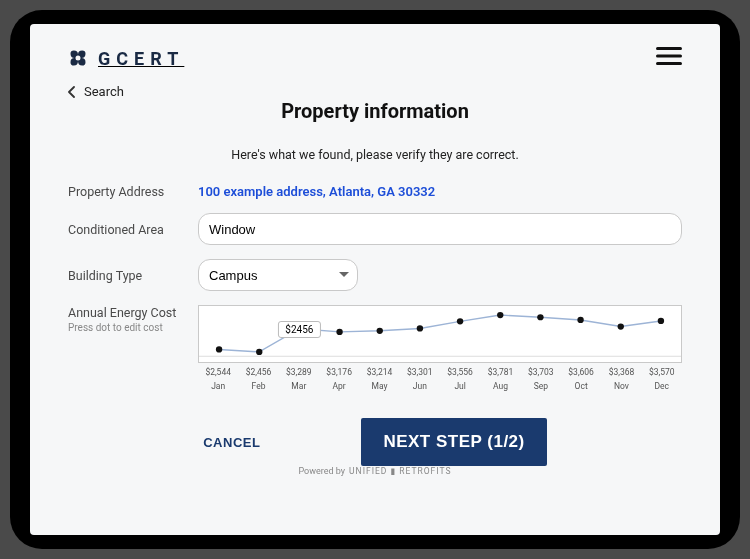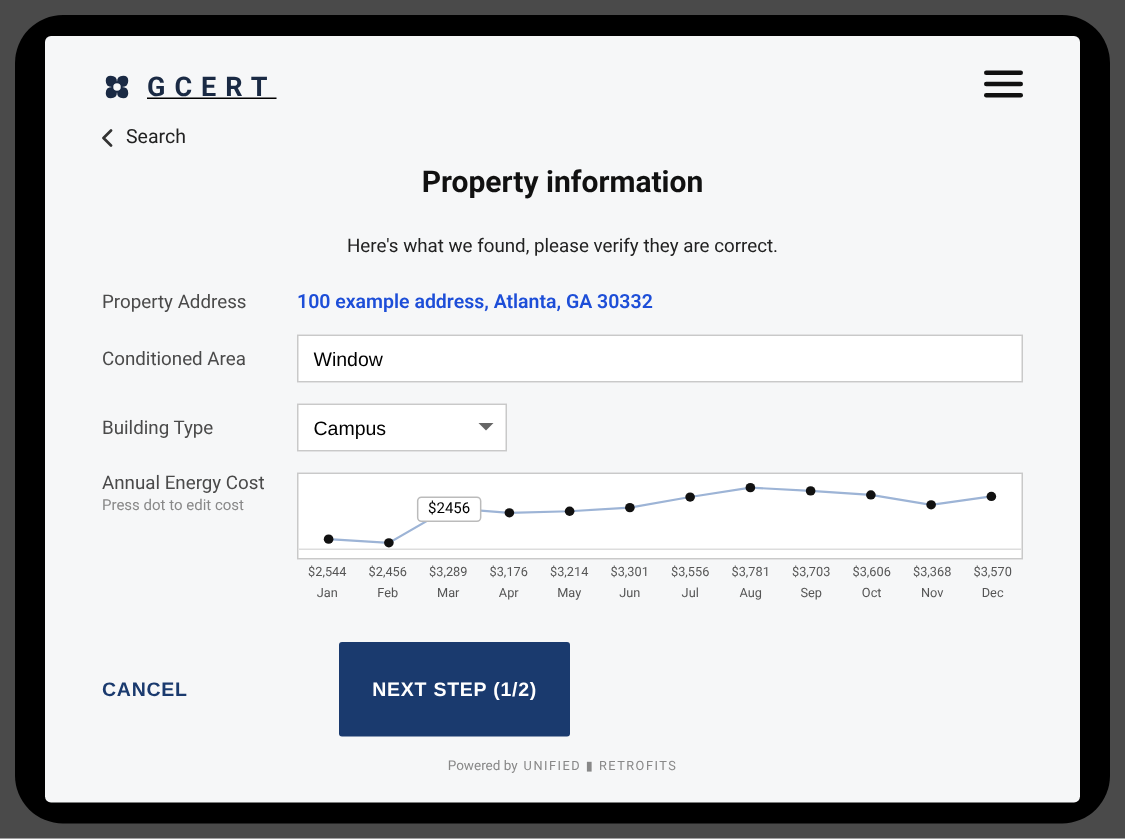--- a/index.html
+++ b/index.html
@@ -48,21 +48,20 @@
   .brand svg { width: 20px; height: 20px; }
   .menu-btn { cursor: pointer; }
   .menu-btn svg { width: 26px; height: 20px; }
   .back-row {
     display: flex;
     align-items: center;
     gap: 8px;
     font-size: 13px;
     color: #222;
     cursor: pointer;
-    margin-bottom: 10px;
   }
   .page-title {
     text-align: center;
     font-size: 20px;
     font-weight: 700;
     color: #111;
     margin-bottom: 24px;
   }
   .page-sub {
     text-align: center;
@@ -89,28 +88,28 @@
   }
   .form-value-static {
     font-size: 13px;
     font-weight: 600;
     color: #1d4ed8;
   }
   .text-input {
     flex: 1;
     height: 32px;
     border: 1px solid #c9c9c9;
-    border-radius: 0;
+    border-radius: 12px;
     padding: 0 10px;
     font-size: 13px;
     background: #fff;
   }
   .select-wrap {
     position: relative;
-    width: 140px;
+    width: 160px;
   }
   .select-wrap .text-input { width: 100%; padding-right: 28px; }
   .select-caret {
     position: absolute;
     right: 8px;
     top: 50%;
     transform: translateY(-50%);
     pointer-events: none;
   }
   .chart-area {
@@ -145,50 +144,49 @@
     font-size: 8.5px;
     color: #555;
     margin-top: 4px;
   }
   .chart-vals span, .chart-cats span {
     flex: 1;
     text-align: center;
   }
   .actions {
     display: flex;
-    justify-content: flex-start;
+    justify-content: center;
     gap: 60px;
     margin-top: 18px;
   }
   .btn-cancel {
     background: none;
     border: none;
     color: #1a3a6e;
     font-weight: 700;
     font-size: 13px;
     letter-spacing: 0.5px;
     cursor: pointer;
   }
   .btn-next {
     background: #1a3a6e;
     color: #fff;
     border: none;
-    padding: 24px 22px;
-    font-size: 13px;
+    padding: 14px 22px;
+    font-size: 17px;
     font-weight: 700;
     letter-spacing: 0.5px;
     cursor: pointer;
     border-radius: 2px;
     margin-left: 41px;
   }
   .footer {
     text-align: right;
     font-size: 9px;
     color: #888;
-    margin-top: 14px;
     display: flex;
     align-items: center;
     justify-content: center;
     gap: 4px;
   }
   .footer-brand {
     letter-spacing: 1px;
     font-size: 8.5px;
   }
 </style>

